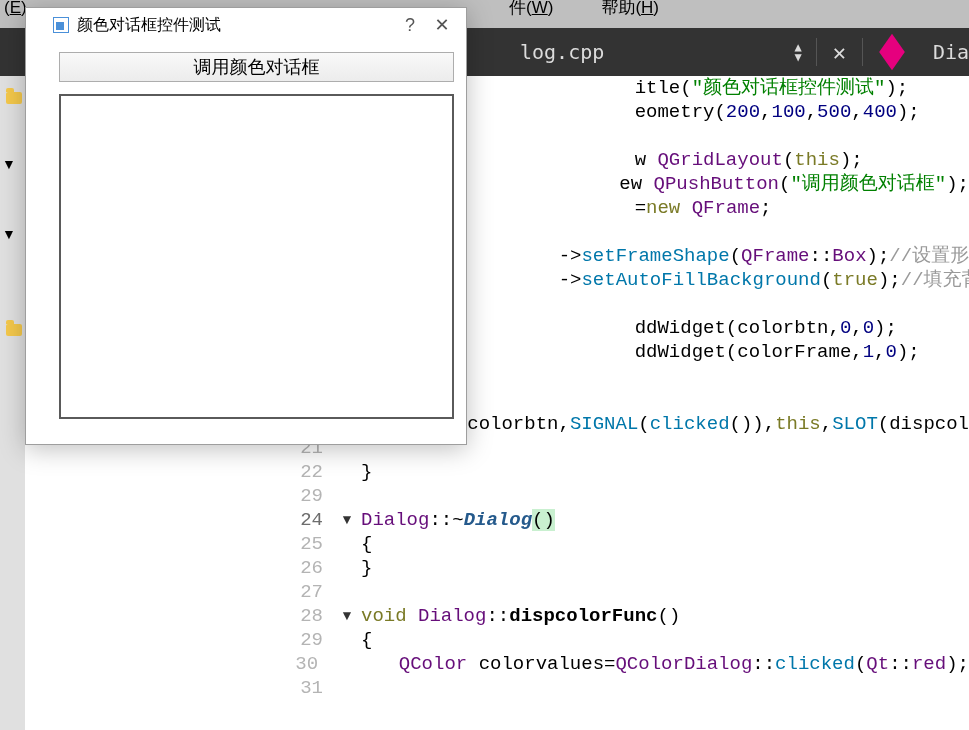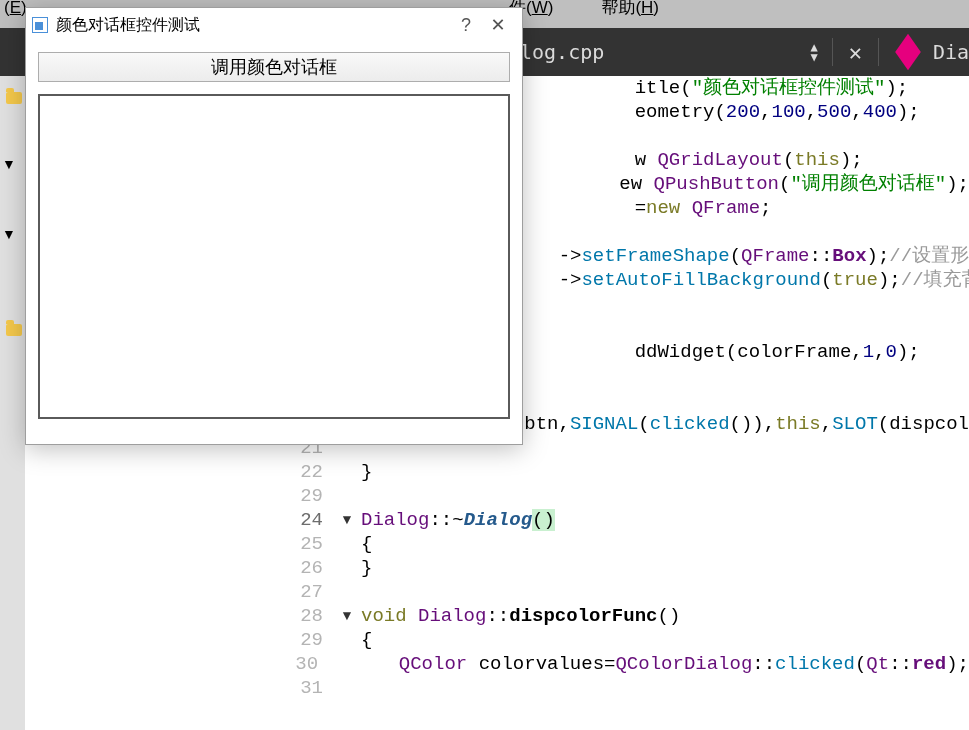--- a/index.html
+++ b/index.html
@@ -55,21 +55,21 @@
   .tabbar .updown { margin: 0 8px; display:flex; flex-direction:column; line-height:10px; color:#dcdcdc; }
   .tabbar .updown span { font-size:12px; }
   .tabbar .vr { width:1px; height:28px; background:#555; margin:0 6px; }
   .tabbar .close-x { margin: 0 10px; color:#dcdcdc; font-size:22px; }
   .tabbar .diamond {
     width:22px; height:22px;
     background:#e6007e;
     transform: rotate(45deg) skew(10deg,10deg);
     margin: 0 10px 0 12px;
   }
-  .tabbar .dia-label { color:#dcdcdc; margin-left:4px; }
+  .tabbar .dia-label { color:#dcdcdc; margin-left:20px; }
 
   
   .proj-side {
     position: absolute;
     left: 0; top: 76px;
     width: 25px;
     height: 654px;
     background: #e0e0e0;
   }
   .proj-side .tri,
@@ -81,27 +81,28 @@
   }
   .folder::before{
     content:""; position:absolute; left:0; top:-4px;
     width:8px; height:4px; background:#f4c84b; border-radius:2px 2px 0 0;
   }
 
   
   .dialog {
     position: absolute;
     left: 25px; top: 7px;
-    width: 498px;
+    width: 442px;
     height: 438px;
     background: #ffffff;
     border: 1px solid #9e9e9e;
     box-shadow: 0 4px 24px rgba(0,0,0,0.25);
     display: flex;
     flex-direction: column;
+    padding-left: 21px;
   }
   .dialog .titlebar {
     height: 34px;
     display: flex;
     align-items: center;
     padding: 0 8px 0 6px;
     font-size: 16px;
     background: #ffffff;
   }
   .dialog .titlebar .app-icon {
@@ -151,21 +152,21 @@
   .editor .code{ flex:1; }
 
   .c-kw { color:#7a7a26;text-align:right; }
   .c-type { color:#660e7a;font-family:Liberation Mono, monospace; }
   .c-func { color:#0077aa; }
   .c-str  { color:#008000; }
   .c-num  { color:#000080; }
   .c-this { color:#7a7a26; }
   .c-bold { font-weight:bold; font-style:italic; color:#255a8c; }
   .c-cm   { color:#999999; }
-  .c-qt   { color:#660e7a;font-weight:bold; }
+  .c-qt   { color:#660e7a; }
   .hl     { background:#c9f0d0; }
 
 </style>
 </head>
 <body>
 
 <div class="menubar">
   <div class="menu-item" style="margin-left:4px;">(<u>E</u>)</div>
   <div style="flex:1"></div>
   <div class="menu-item" style="margin-right:30px;">件(<u>W</u>)</div>
@@ -198,21 +199,21 @@
     <div class="row"><span class="ln"></span><span class="fold"></span><span class="code">                        itle(<span class="c-str">"颜色对话框控件测试"</span>);</span></div>
     <div class="row"><span class="ln"></span><span class="fold"></span><span class="code">                        eometry(<span class="c-num">200</span>,<span class="c-num">100</span>,<span class="c-num">500</span>,<span class="c-num">400</span>);</span></div>
     <div class="row"><span class="ln"></span><span class="fold"></span><span class="code">                        </span></div>
     <div class="row"><span class="ln"></span><span class="fold"></span><span class="code">                        w <span class="c-type">QGridLayout</span>(<span class="c-this">this</span>);</span></div>
     <div class="row"><span class="ln"></span><span class="fold"></span><span class="code">                        ew <span class="c-type">QPushButton</span>(<span class="c-str">"调用颜色对话框"</span>);</span></div>
     <div class="row"><span class="ln"></span><span class="fold"></span><span class="code">                        =<span class="c-kw">new</span> <span class="c-type">QFrame</span>;</span></div>
     <div class="row"><span class="ln"></span><span class="fold"></span><span class="code">                        </span></div>
     <div class="row"><span class="ln"></span><span class="fold"></span><span class="code">                        -&gt;<span class="c-func">setFrameShape</span>(<span class="c-type">QFrame</span>::<span class="c-qt">Box</span>);<span class="c-cm">//设置形状</span></span></div>
     <div class="row"><span class="ln"></span><span class="fold"></span><span class="code">                        -&gt;<span class="c-func">setAutoFillBackground</span>(<span class="c-kw">true</span>);<span class="c-cm">//填充背景处理</span></span></div>
     <div class="row"><span class="ln"></span><span class="fold"></span><span class="code">                        </span></div>
-    <div class="row"><span class="ln"></span><span class="fold"></span></div>
+    <div class="row"><span class="ln"></span><span class="fold"></span><span class="code">                        ddWidget(colorbtn,<span class="c-num">0</span>,<span class="c-num">0</span>);</span></div>
     <div class="row"><span class="ln"></span><span class="fold"></span><span class="code">                        ddWidget(colorFrame,<span class="c-num">1</span>,<span class="c-num">0</span>);</span></div>
     <div class="row"><span class="ln"></span><span class="fold"></span><span class="code">                        </span></div>
     <div class="row"><span class="ln"></span><span class="fold"></span><span class="code">                        </span></div>
     <div class="row"><span class="ln">20</span><span class="fold"></span><span class="code">    <span class="c-func">connect</span>(colorbtn,<span class="c-func">SIGNAL</span>(<span class="c-func">clicked</span>()),<span class="c-this">this</span>,<span class="c-func">SLOT</span>(dispcol</span></div>
     <div class="row"><span class="ln">21</span><span class="fold"></span><span class="code"></span></div>
     <div class="row"><span class="ln">22</span><span class="fold"></span><span class="code">}</span></div>
     <div class="row"><span class="ln">29</span><span class="fold"></span><span class="code"></span></div>
     <div class="row"><span class="ln bold">24</span><span class="fold">▼</span><span class="code"><span class="c-type">Dialog</span>::~<span class="c-bold">Dialog</span><span class="hl">()</span></span></div>
     <div class="row"><span class="ln">25</span><span class="fold"></span><span class="code">{</span></div>
     <div class="row"><span class="ln">26</span><span class="fold"></span><span class="code">}</span></div>

